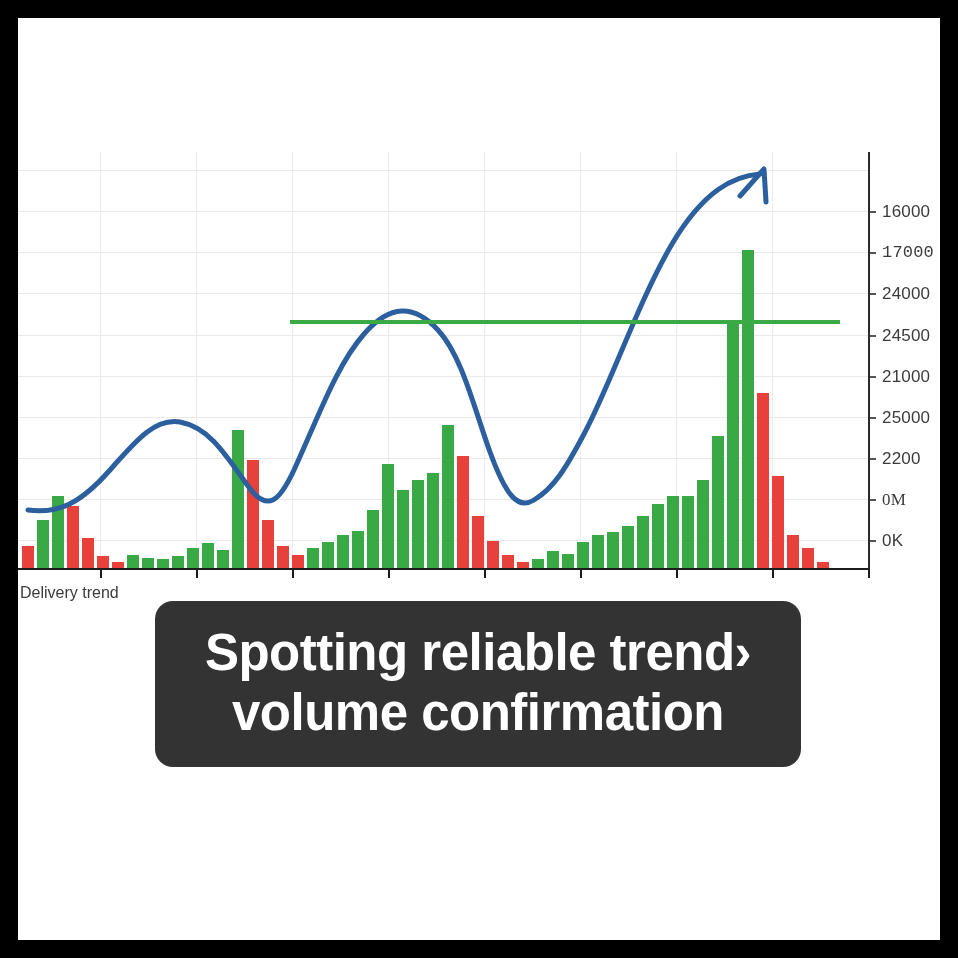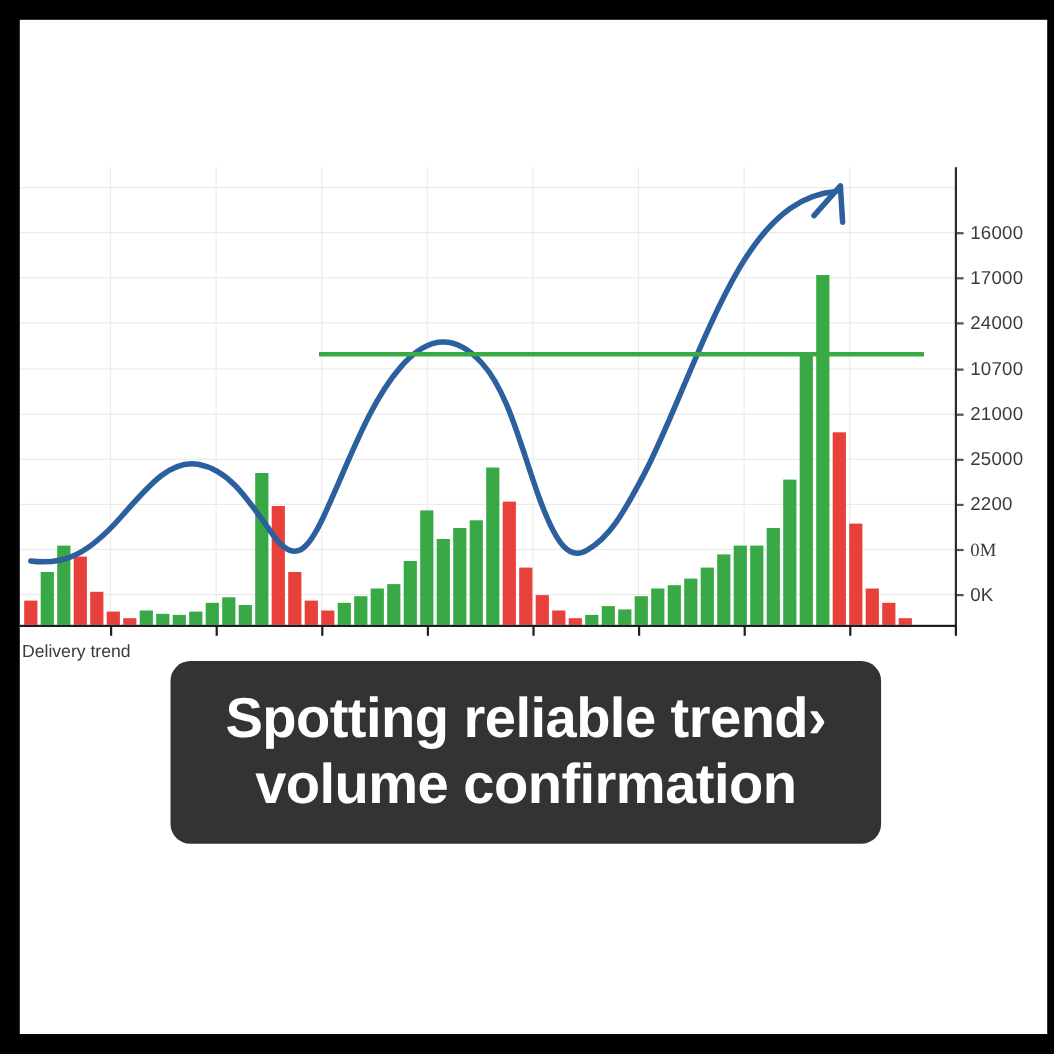--- a/index.html
+++ b/index.html
@@ -24,21 +24,20 @@
 
   
   #card {
     position: absolute;
     left: 18px;
     top: 18px;
     width: 922px;
     height: 922px;
     background: #ffffff;
     overflow: hidden;
-    padding-left: 12px;
   }
 
   
   #chart-area {
     position: absolute;
     left: 0px;
     top: 134px;
     width: 940px;
     height: 452px;
   }
@@ -257,25 +256,25 @@
                    C 444,204 456,256 472,300 C 488,344 500,358 516,348 C 536,336 548,316 566,282
                    C 592,234 620,150 654,92 C 686,38 716,24 742,22"></path>
           <path id="trend-arrow" fill="none" stroke="#2c5f9e" stroke-width="5" stroke-linecap="round" stroke-linejoin="round" d="M 722,44 L 746,17 L 748,50"></path>
           <line id="resistance" x1="272" y1="170" x2="822" y2="170" stroke="#3aaa45" stroke-width="4"></line>
         </svg>
 
         <div id="yticks">
             <div class="ytick-mark" style="top: 59px;"></div>
             <div class="ytick-label" style="top: 51px;">16000</div>
             <div class="ytick-mark" style="top: 100px;"></div>
-            <div class="ytick-label" style="top: 92px;">17000</div>
+            <div class="ytick-label" style="top: 92px; font-family: Liberation Mono, monospace;">17000</div>
             <div class="ytick-mark" style="top: 141px;"></div>
             <div class="ytick-label" style="top: 133px;">24000</div>
             <div class="ytick-mark" style="top: 183px;"></div>
-            <div class="ytick-label" style="top: 175px;">10700</div>
+            <div class="ytick-label" style="top: 175px;">24500</div>
             <div class="ytick-mark" style="top: 224px;"></div>
             <div class="ytick-label" style="top: 216px;">21000</div>
             <div class="ytick-mark" style="top: 265px;"></div>
             <div class="ytick-label" style="top: 257px;">25000</div>
             <div class="ytick-mark" style="top: 306px;"></div>
             <div class="ytick-label" style="top: 298px; text-align: right;">2200</div>
             <div class="ytick-mark" style="top: 347px;"></div>
             <div class="ytick-label" style="top: 339px; font-family: Liberation Serif, serif;">0M</div>
             <div class="ytick-mark" style="top: 388px;"></div>
             <div class="ytick-label" style="top: 380px;">0K</div>

